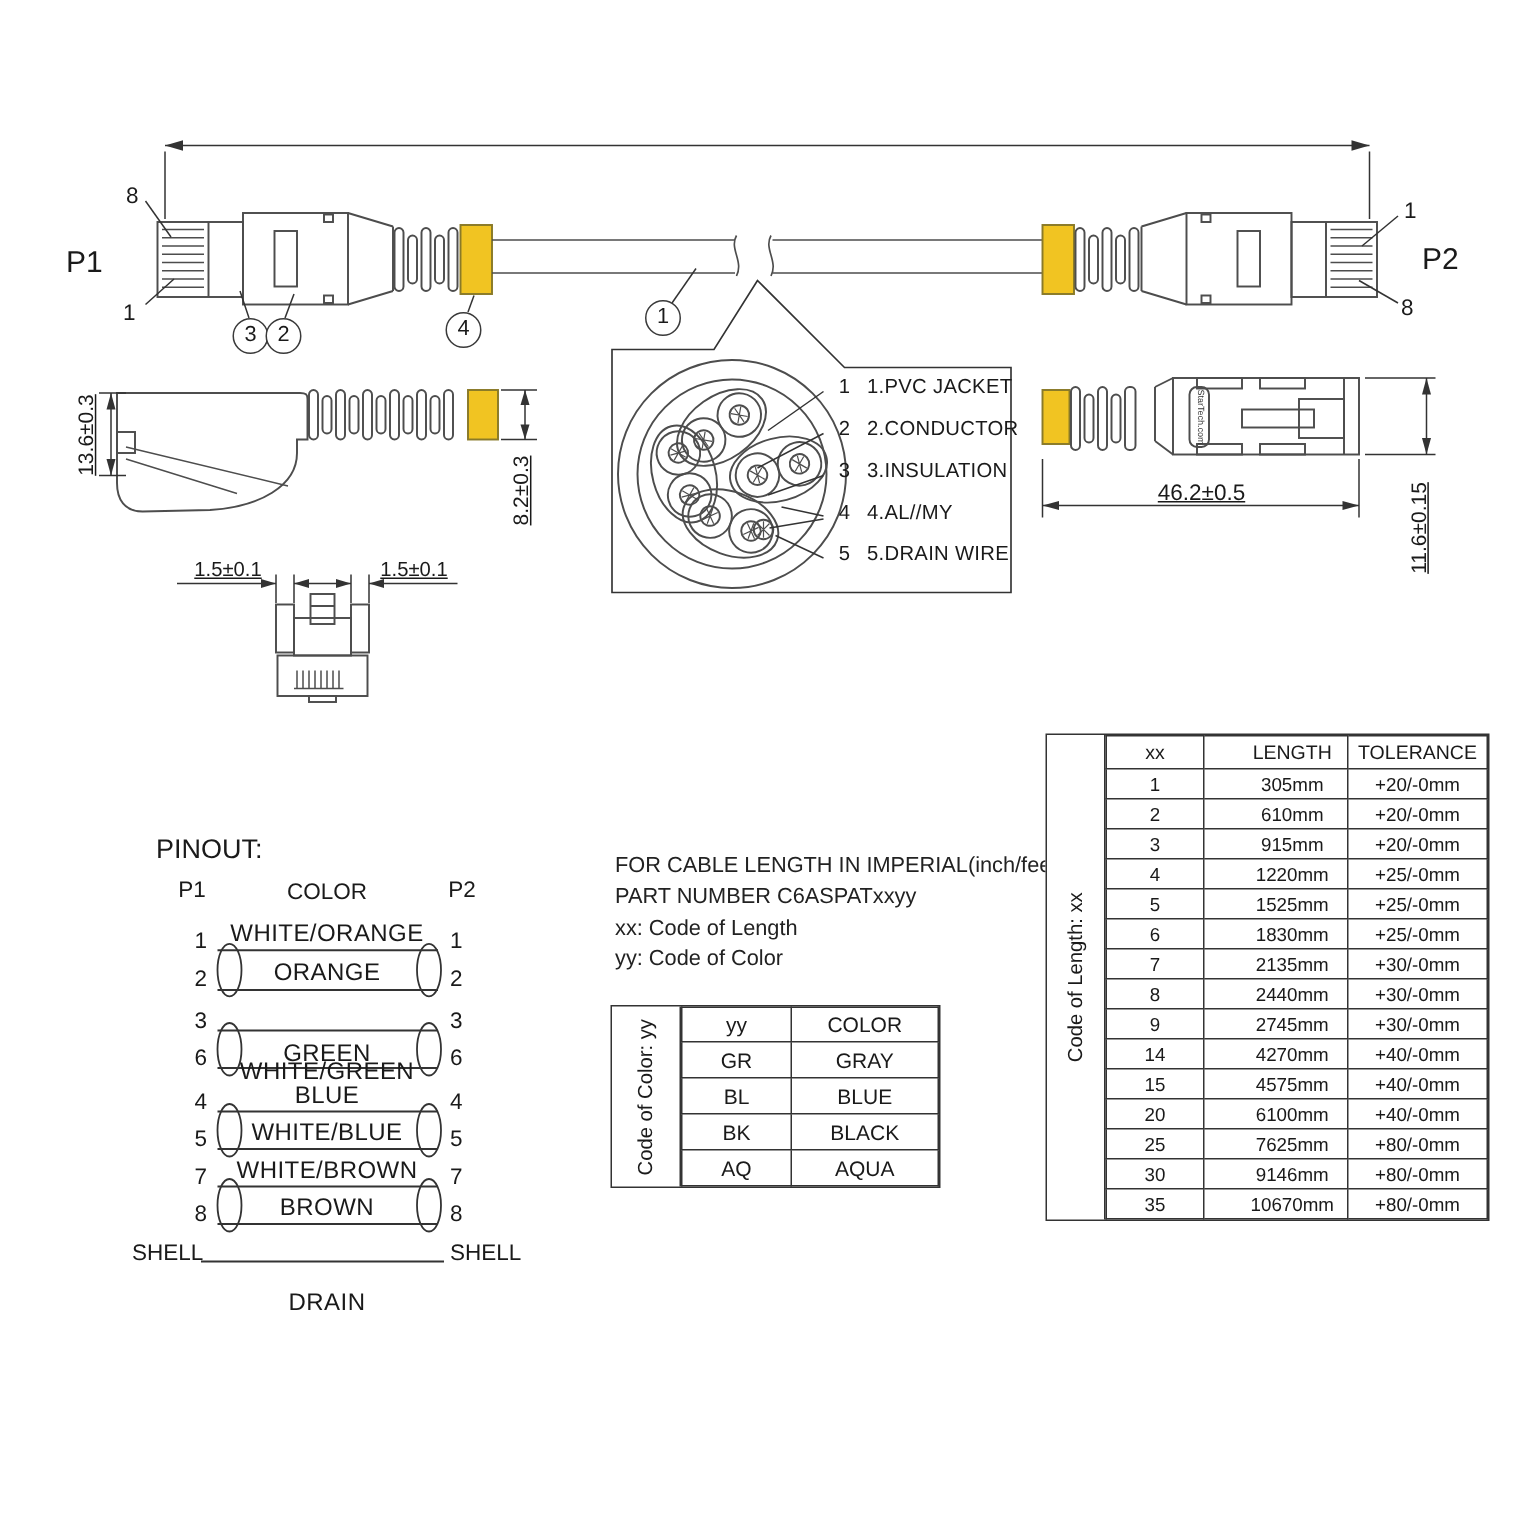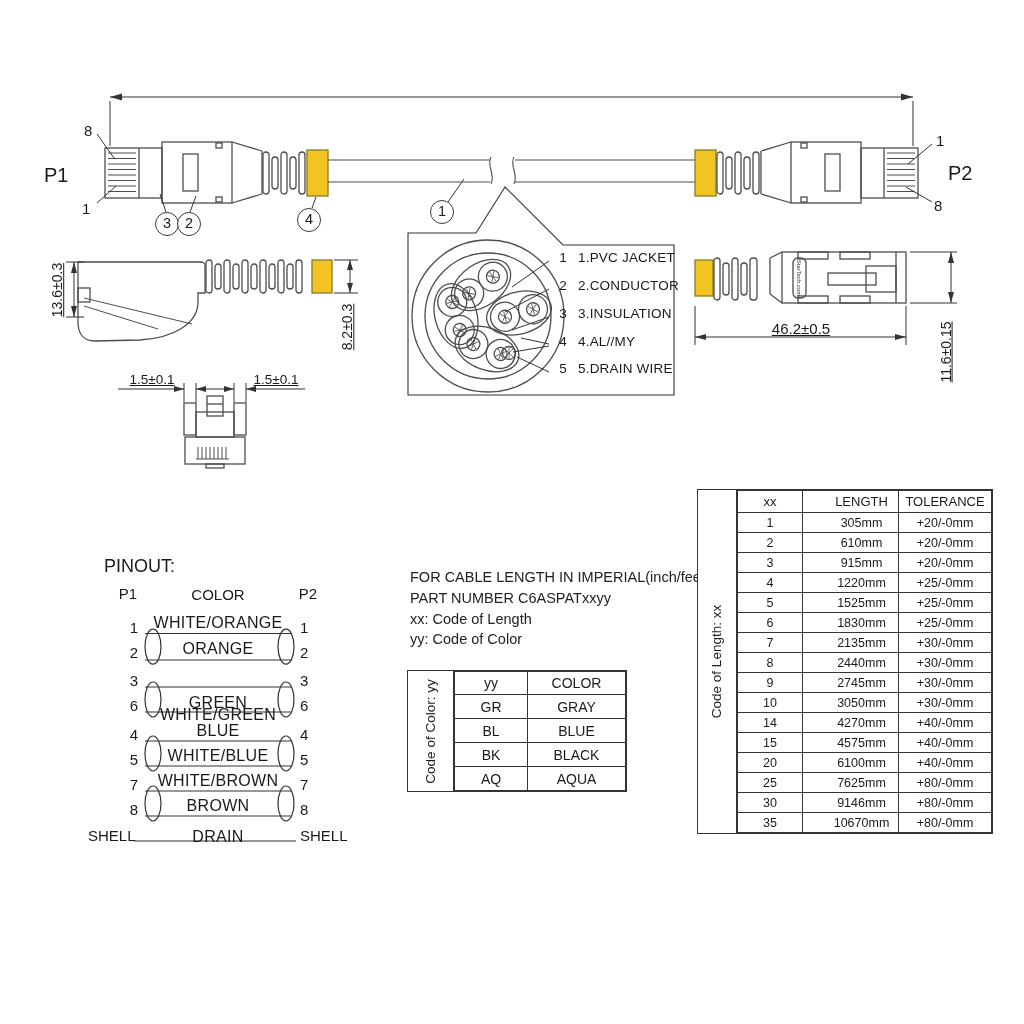--- a/index.html
+++ b/index.html
@@ -338,21 +338,21 @@
   <span class="pin" style="left:88px;width:44px;top:827px;">SHELL</span>
 
   <span class="pc" style="top:614px;">WHITE/ORANGE</span>
   <span class="pc" style="top:640px;">ORANGE</span>
   <span class="pc" style="top:706px;">WHITE/GREEN</span>
   <span class="pc" style="top:694px;">GREEN</span>
   <span class="pc" style="top:722px;">BLUE</span>
   <span class="pc" style="top:747px;">WHITE/BLUE</span>
   <span class="pc" style="top:772px;">WHITE/BROWN</span>
   <span class="pc" style="top:797px;">BROWN</span>
-  <span class="pc" style="top:828px;">DRAIN</span>
+  <span class="pc" style="top:860px;">DRAIN</span>
 
   <span class="pinr" style="left:300px;top:619px;">1</span>
   <span class="pinr" style="left:300px;top:644px;">2</span>
   <span class="pinr" style="left:300px;top:672px;">3</span>
   <span class="pinr" style="left:300px;top:697px;">6</span>
   <span class="pinr" style="left:300px;top:726px;">4</span>
   <span class="pinr" style="left:300px;top:751px;">5</span>
   <span class="pinr" style="left:300px;top:776px;">7</span>
   <span class="pinr" style="left:300px;top:801px;">8</span>
   <span class="pinr" style="left:300px;top:827px;">SHELL</span>
@@ -446,25 +446,20 @@
             <td>8</td>
             <td>2440mm</td>
             <td>+30/-0mm</td>
           </tr>
           <tr>
             <td>9</td>
             <td>2745mm</td>
             <td>+30/-0mm</td>
           </tr>
           <tr>
-            <td>10</td>
-            <td>3050mm</td>
-            <td>+30/-0mm</td>
-          </tr>
-          <tr>
             <td>14</td>
             <td>4270mm</td>
             <td>+40/-0mm</td>
           </tr>
           <tr>
             <td>15</td>
             <td>4575mm</td>
             <td>+40/-0mm</td>
           </tr>
           <tr>

